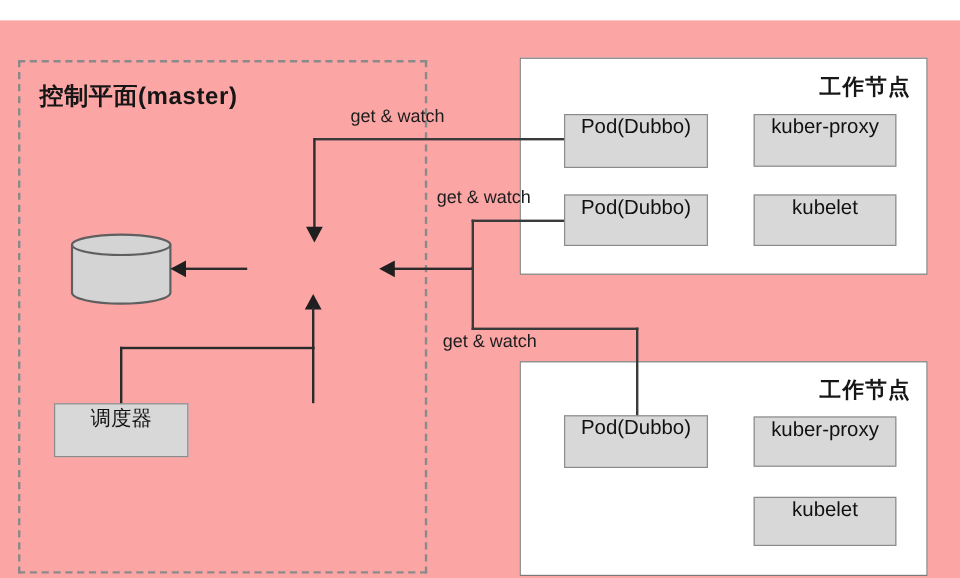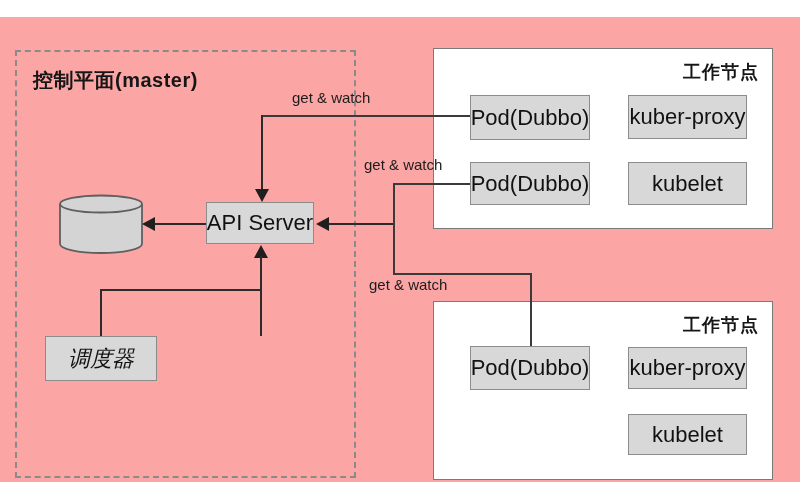--- a/index.html
+++ b/index.html
@@ -44,23 +44,23 @@
     color: #161616;
     letter-spacing: 1px;
     white-space: nowrap;
   }
   
   .box {
     position: absolute;
     background: #d8d8d8;
     border: 1.5px solid #8c8c8c;
     display: flex;
-    align-items: center;
+    align-items: flex-start;
     justify-content: center;
-    font-size: 22px;
+    font-size: 17px;
     font-weight: 500;
     color: #111111;
     white-space: nowrap;
   }
   
   .cylinder { position: absolute; }
   .cylinder svg { display: block; }
   .cylinder-label {
     position: absolute;
     left: 0; right: 0; top: 16px; bottom: 0;
@@ -98,25 +98,22 @@
   <div class="control-plane" style="left:15px; top:33px; width:341px; height:428px;"></div>
   <div class="cp-title" style="left:33px; top:50px;">控制平面(master)</div>
 
   <div class="cylinder" style="left:58px; top:177px; width:86px; height:61px;">
     <svg width="86" height="61" viewBox="0 0 86 61">
       <path d="M2 10 v40 a41 9 0 0 0 82 0 v-40" fill="#d4d4d4" stroke="#5f5f5f" stroke-width="1.8"></path>
       <ellipse cx="43" cy="10" rx="41" ry="8.5" fill="#d4d4d4" stroke="#5f5f5f" stroke-width="1.8"></ellipse>
     </svg>
   </div>
 
-  <div class="box" style="left:206px; top:185px; width:108px; height:42px;">
-    <span>API Server</span>
-  </div>
 
-  <div class="box" style="left:45px; top:319px; width:112px; height:45px;font-style:italic;">
+  <div class="box" style="left:45px; top:319px; width:112px; height:45px;">
     <span>调度器</span>
   </div>
 
 
   <div class="worker-node" style="left:433px; top:31px; width:340px; height:181px;">
     <div class="worker-title">工作节点</div>
   </div>
   <div class="box" style="left:470px; top:78px; width:120px; height:45px;">
     <span>Pod(Dubbo)</span>
   </div>

